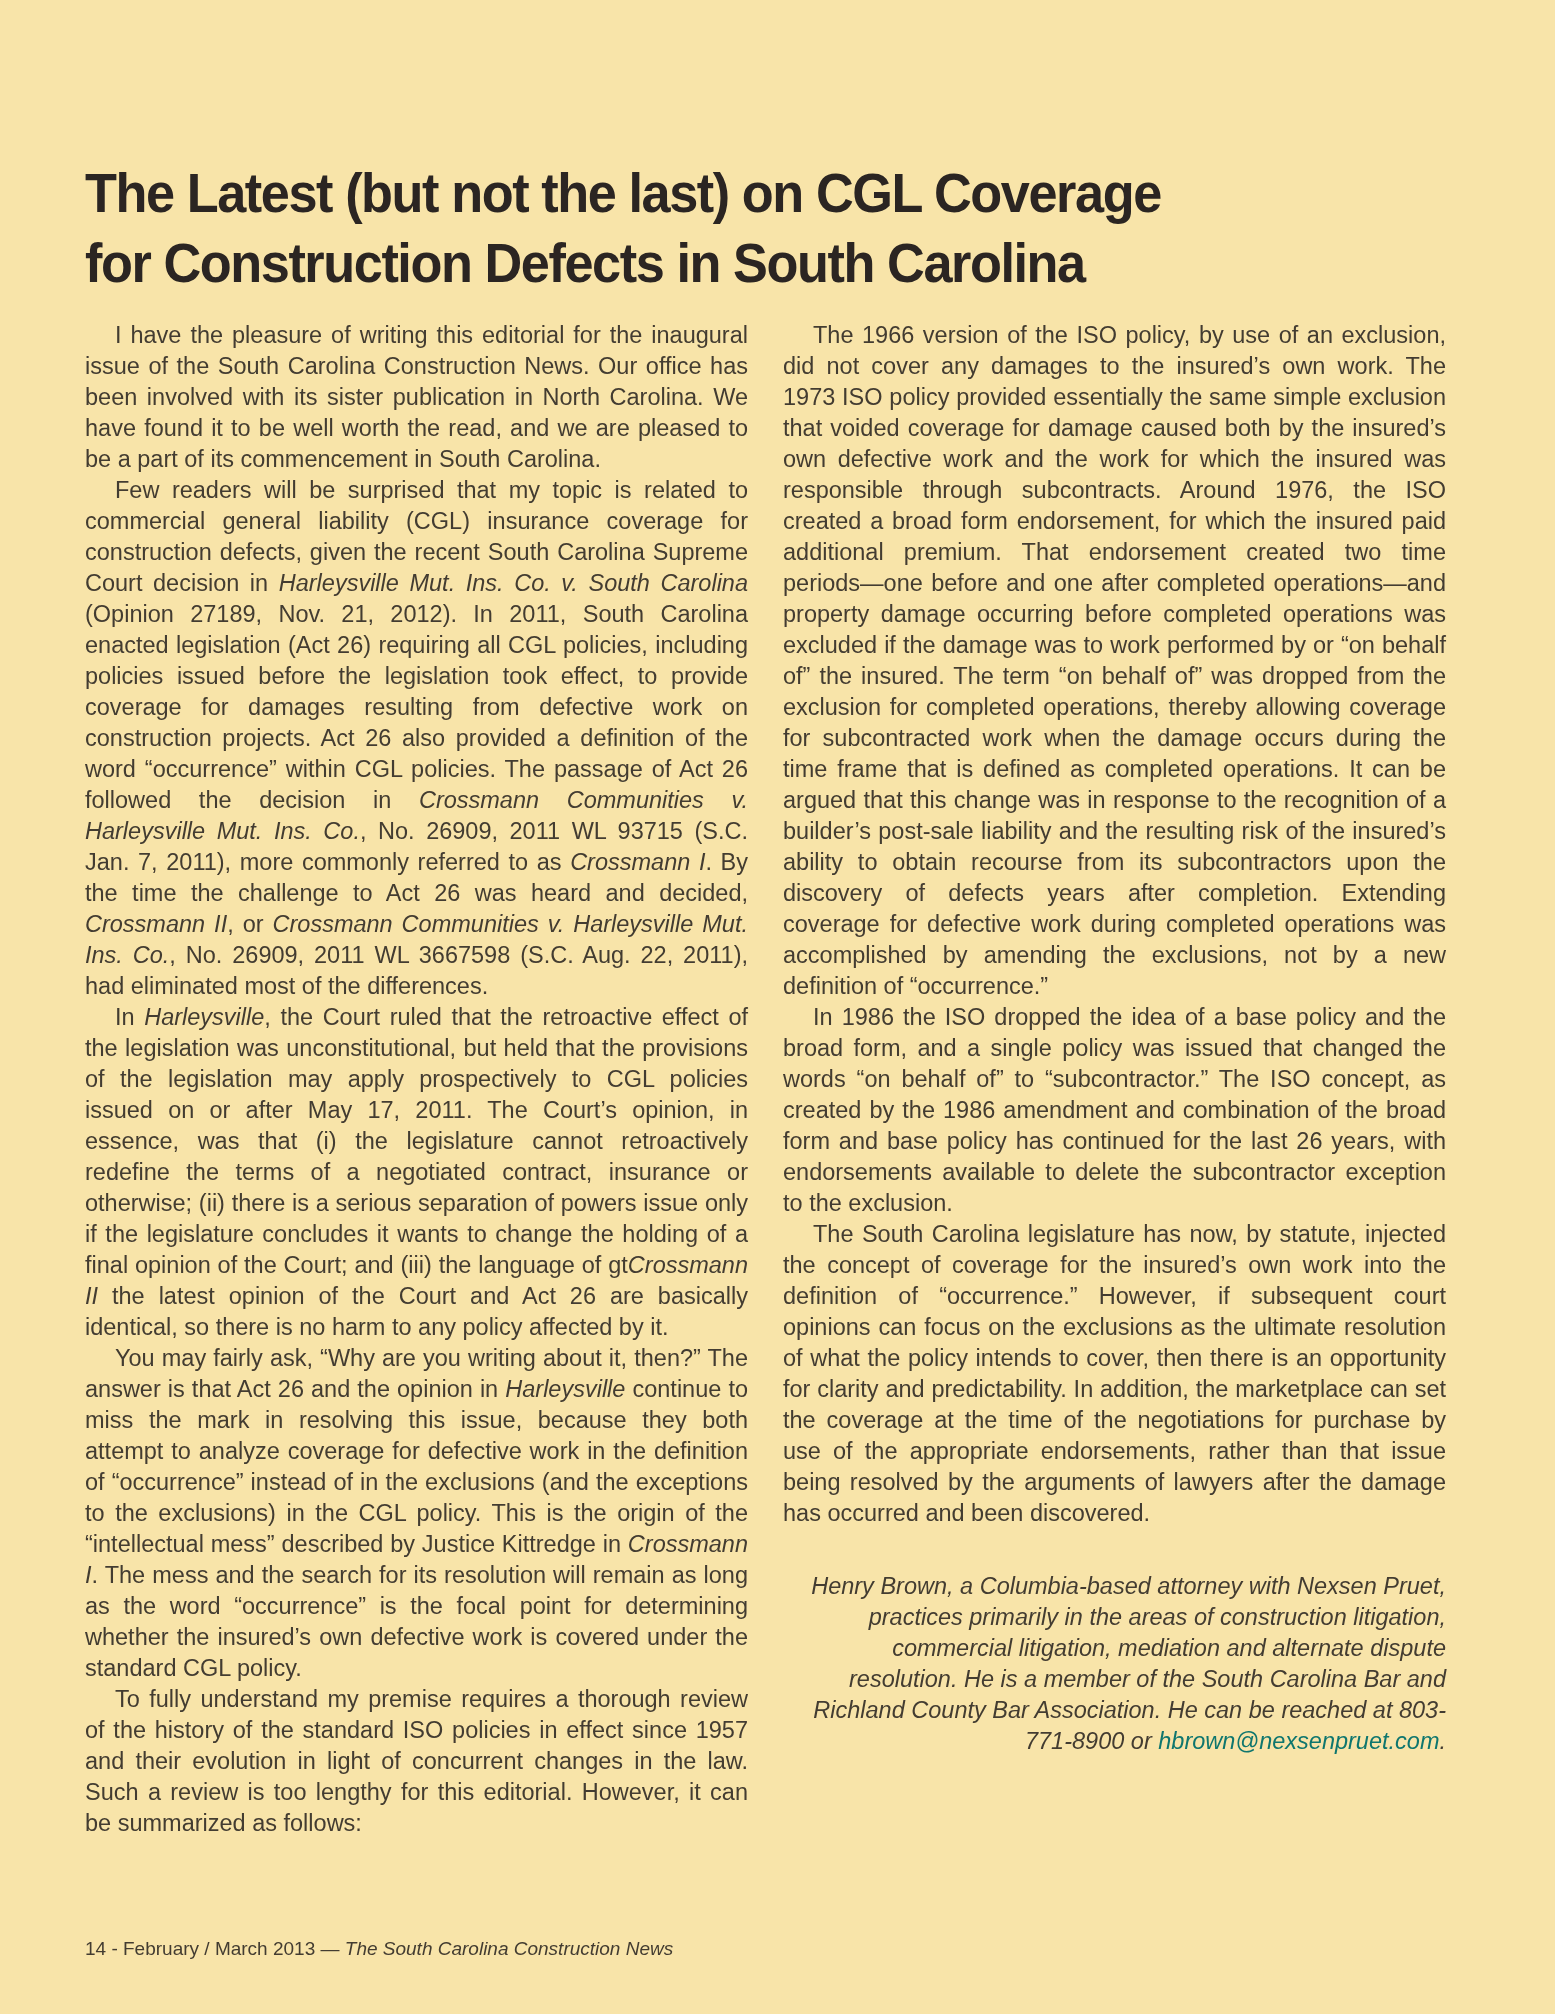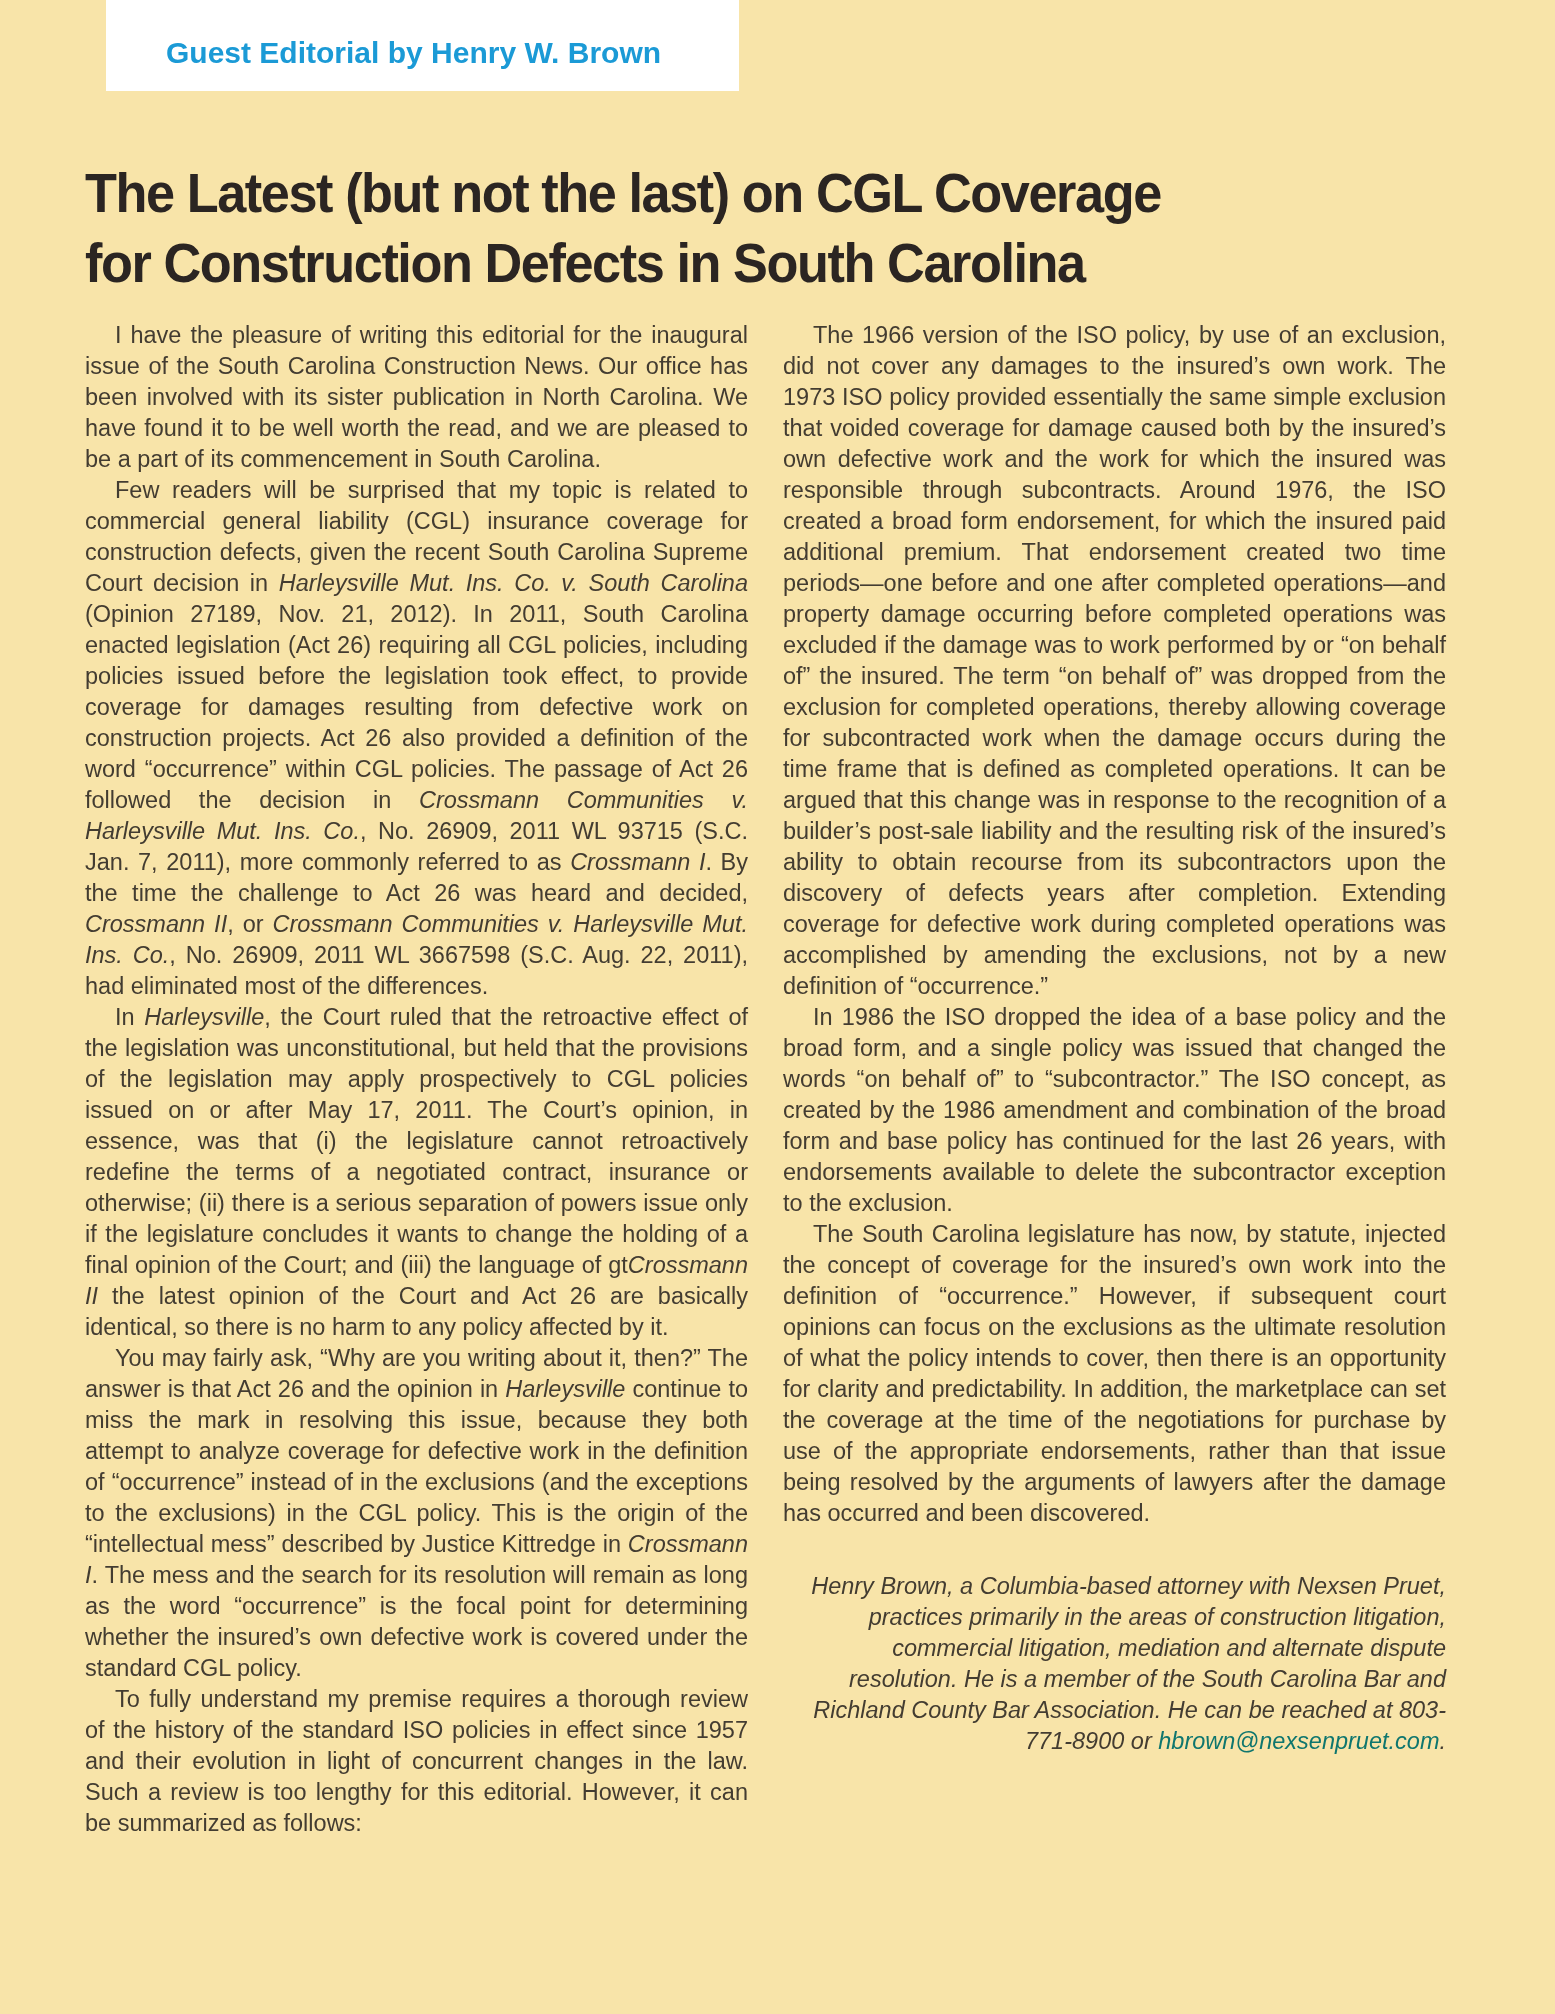--- a/index.html
+++ b/index.html
@@ -74,23 +74,20 @@
     color: #433c31;
     letter-spacing: 0px;
   }
   .footer .pub { font-style: italic; }
 </style>
 </head>
 <body>
 
 <div class="page">
 
-  <div class="band">
-    <span class="band-label">Guest Editorial by Henry W. Brown</span>
-  </div>
 
   <h1 class="title">
     <div>The Latest (but not the last) on CGL Coverage</div>
     <div>for Construction Defects in South Carolina</div>
   </h1>
 
   <div class="columns">
     <div class="col">
         <p><span>I have the pleasure of writing this editorial for the inaugural issue of the South Carolina Construction News.  Our office has been involved with its sister publication in North Carolina.  We have found it to be well worth the read, and we are pleased to be a part of its commencement in South Carolina.</span></p>
         <p><span>Few readers will be surprised that my topic is related to commercial general liability (CGL) insurance coverage for construction defects, given the recent South Carolina Supreme Court decision in </span><i>Harleysville Mut. Ins. Co. v. South Carolina</i><span> (Opinion 27189, Nov. 21, 2012).  In 2011, South Carolina enacted legislation (Act 26) requiring all CGL policies, including policies issued before the legislation took effect, to provide coverage for damages resulting from defective work on construction projects.  Act 26 also provided a definition of the word “occurrence” within CGL policies.  The passage of Act 26 followed the decision in </span><i>Crossmann Communities v. Harleysville Mut. Ins. Co.</i><span>, No. 26909, 2011 WL 93715 (S.C. Jan. 7, 2011), more commonly referred to as </span><i>Crossmann I</i><span>.  By the time the challenge to Act 26 was heard and decided, </span><i>Crossmann II</i><span>, or </span><i>Crossmann Communities v. Harleysville Mut. Ins. Co.</i><span>, No. 26909, 2011 WL 3667598 (S.C. Aug. 22, 2011), had eliminated most of the differences.</span></p>
@@ -103,14 +100,17 @@
           <p><span>The 1966 version of the ISO policy, by use of an exclusion, did not cover any damages to the insured’s own work.  The 1973 ISO policy provided essentially the same simple exclusion that voided coverage for damage caused both by the insured’s own defective work and the work for which the insured was responsible through subcontracts.  Around 1976, the ISO created a broad form endorsement, for which the insured paid additional premium.  That endorsement created two time periods—one before and one after completed operations—and property damage occurring before completed operations was excluded if the damage was to work performed by or “on behalf of” the insured.  The term “on behalf of” was dropped from the exclusion for completed operations, thereby allowing coverage for subcontracted work when the damage occurs during the time frame that is defined as completed operations.  It can be argued that this change was in response to the recognition of a builder’s post-sale liability and the resulting risk of the insured’s ability to obtain recourse from its subcontractors upon the discovery of defects years after completion.  Extending coverage for defective work during completed operations was accomplished by amending the exclusions, not by a new definition of “occurrence.”</span></p>
           <p><span>In 1986 the ISO dropped the idea of a base policy and the broad form, and a single policy was issued that changed the words “on behalf of” to “subcontractor.”  The ISO concept, as created by the 1986 amendment and combination of the broad form and base policy has continued for the last 26 years, with endorsements available to delete the subcontractor exception to the exclusion.</span></p>
           <p><span>The South Carolina legislature has now, by statute, injected the concept of coverage for the insured’s own work into the definition of “occurrence.”  However, if subsequent court opinions can focus on the exclusions as the ultimate resolution of what the policy intends to cover, then there is an opportunity for clarity and predictability.  In addition, the marketplace can set the coverage at the time of the negotiations for purchase by use of the appropriate endorsements, rather than that issue being resolved by the arguments of lawyers after the damage has occurred and been discovered.</span></p>
         </div>
       <div class="bio">
           <p><span>Henry Brown, a Columbia-based attorney with Nexsen Pruet, practices primarily in the areas of construction litigation, commercial litigation, mediation and alternate dispute resolution. He is a member of the South Carolina Bar and Richland County Bar Association. He can be reached at 803-771-8900 or </span><span class="email">hbrown@nexsenpruet.com</span><span>.</span></p>
         </div>
     </div>
   </div>
 
+  <div class="footer">
+    <span>14 - February / March 2013 — </span><i class="pub">The South Carolina Construction News</i>
+  </div>
 
 </div>
 
 </body></html>

